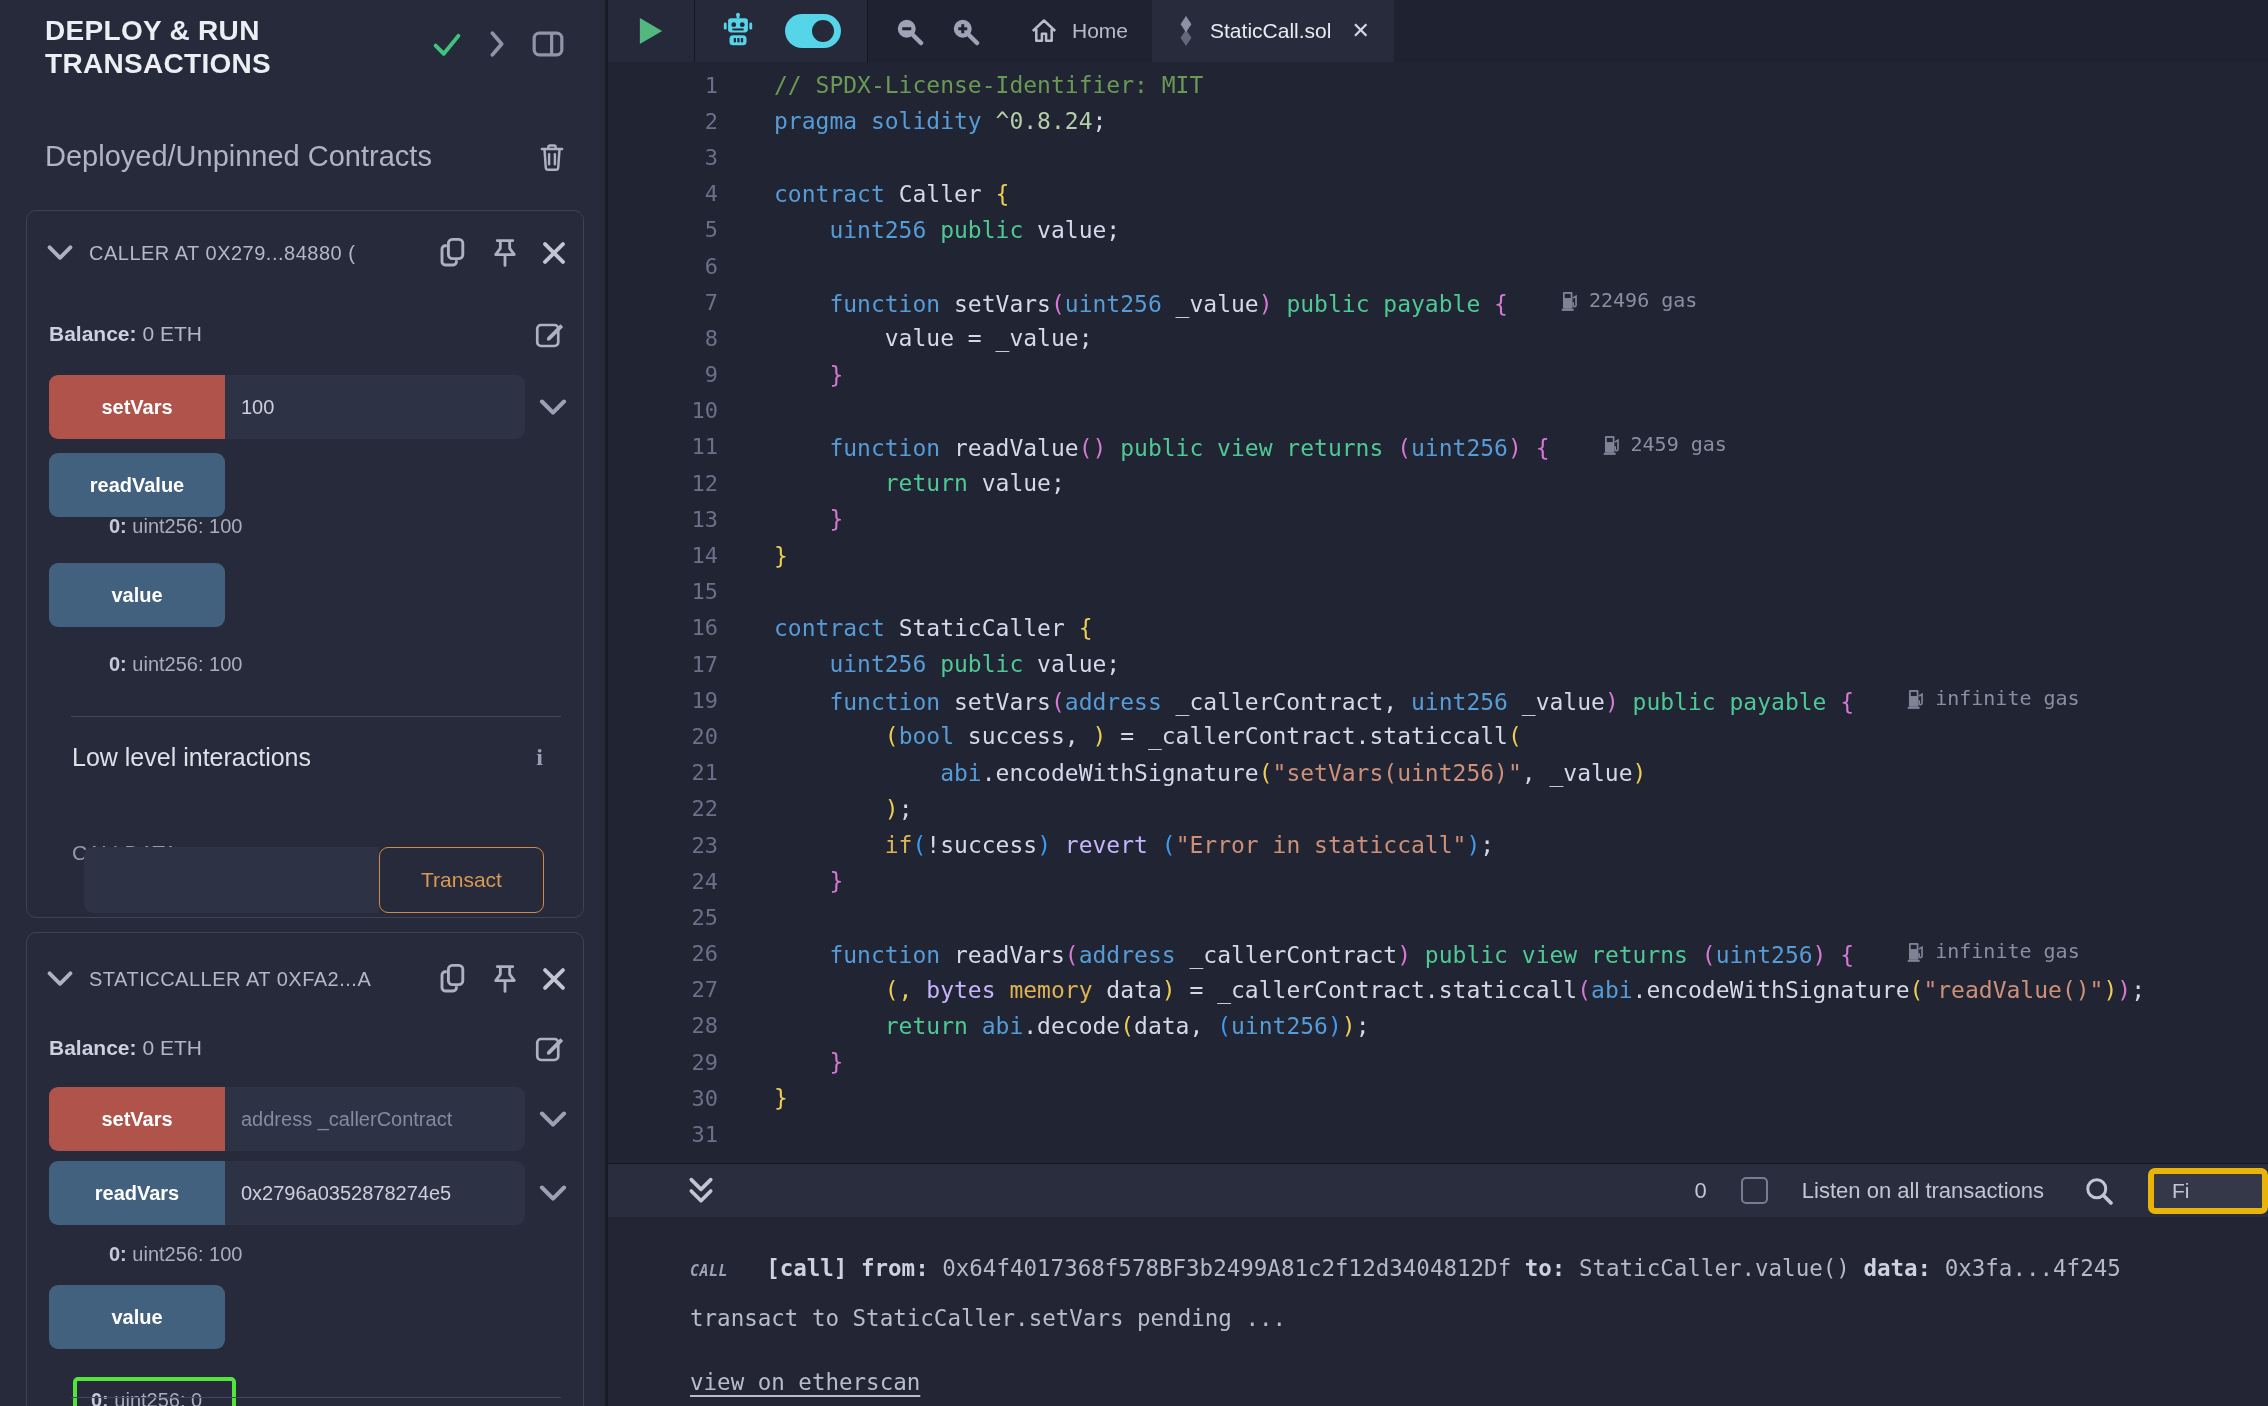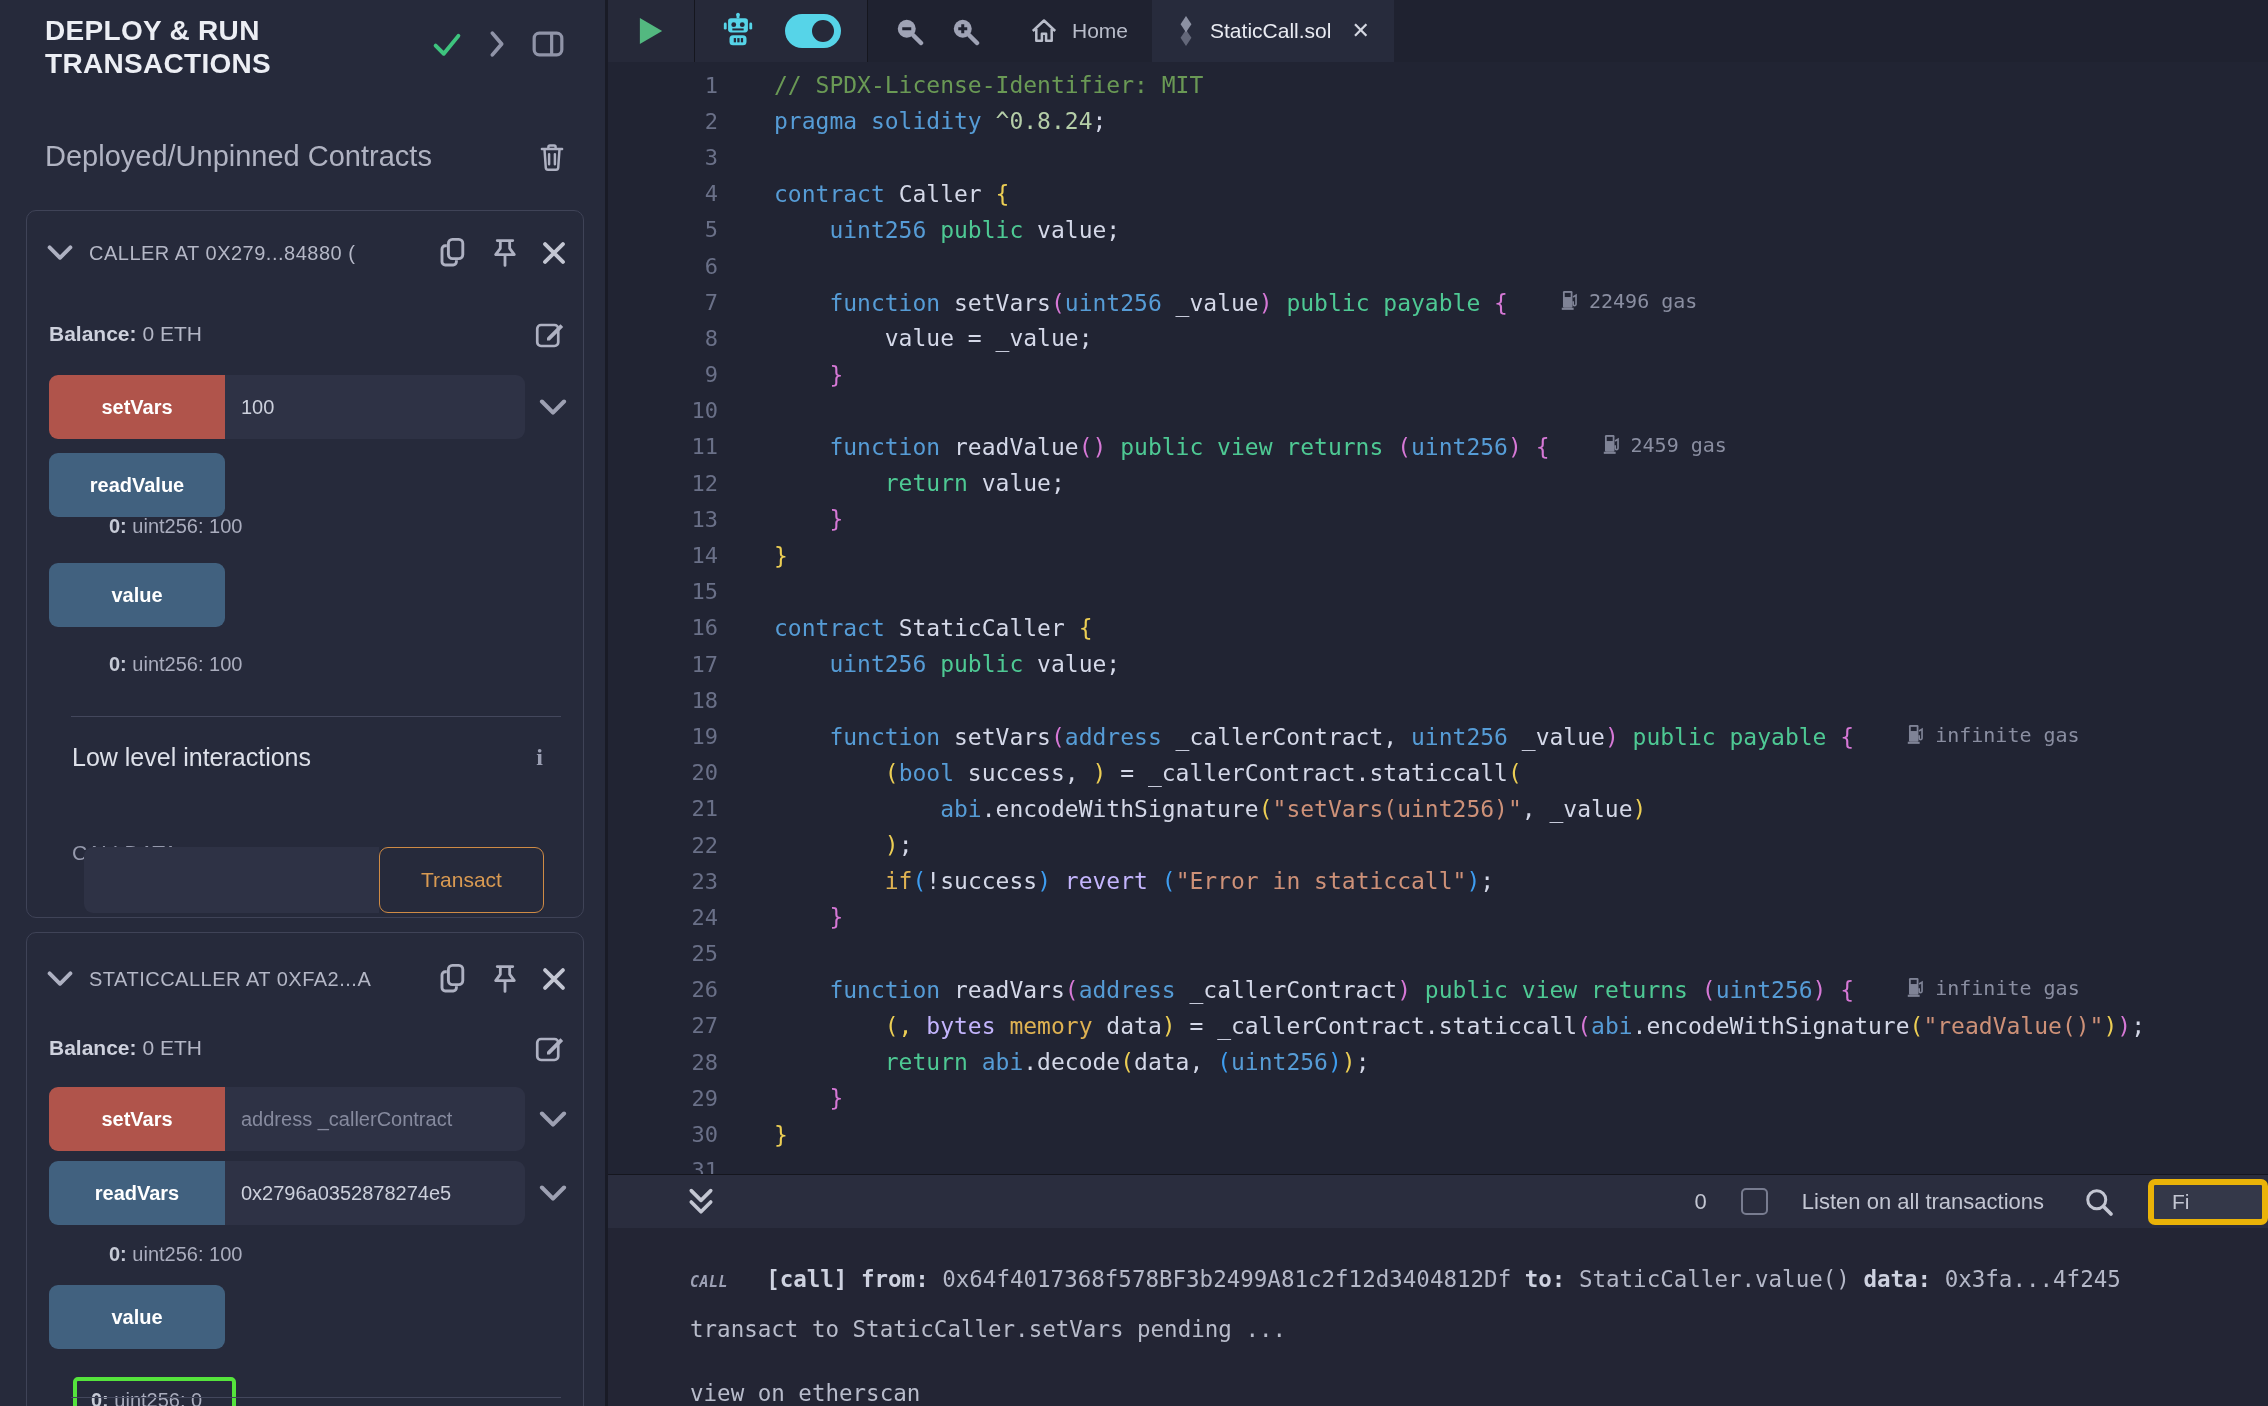--- a/index.html
+++ b/index.html
@@ -55,21 +55,21 @@
   .tb-group { display:flex; align-items:center; background:#262939; padding:0 26px; gap:30px; border-right:1px solid #15161e; }
   .tb-dark { background:#1f2230; }
   .tab { display:flex; align-items:center; gap:14px; padding:0 24px; color:#b9bdca; font-size:21px; }
   .tab.active { background:#272b3c; color:#e9ebf2; }
   .tab .x { font-size:22px; color:#d4d7e1; margin-left:6px; }
 
   #editor { position:relative; flex:1 1 auto; overflow:hidden; background:#212433; padding-top:5px; }
   .code-line { display:flex; height:36.2px; align-items:center; white-space:pre; }
   .line-num { flex:0 0 110px; text-align:right; color:#6a7088; font-family:"DejaVu Sans Mono",monospace; font-size:22px; }
   .line-code { padding-left:56px; font-family:"DejaVu Sans Mono",monospace; font-size:23px; color:#d4d8e8; }
-  .gas-badge { display:inline-flex; align-items:flex-start; gap:10px; margin-left:52px; color:#8a8ea1; font-family:"DejaVu Sans Mono",monospace; font-size:20px; }
+  .gas-badge { display:inline-flex; align-items:flex-end; gap:10px; margin-left:52px; color:#8a8ea1; font-family:"DejaVu Sans Mono",monospace; font-size:20px; }
   .tk-c{color:#6a9955;} .tk-k{color:#569cd6;} .tk-g{color:#4ec994;} .tk-s{color:#ce9178;}
   .tk-n{color:#b5cea8;} .tk-w{color:#d4d8e8;} .tk-y{color:#ecce54;} .tk-p{color:#d678d6;}
   .tk-b{color:#3e9df0;} .tk-t{color:#c4b5fd;} .tk-m{color:#dfb252;}
 
   #term-head { height:54px; flex:0 0 auto; background:#2a2d3e; border-top:1px solid #15161e; display:flex; align-items:center; padding:0 0 0 80px; }
   .th-right { margin-left:auto; display:flex; align-items:center; gap:34px; padding-right:0; }
   .th-count { color:#c3c6d2; font-size:22px; }
   .checkbox { width:27px; height:27px; border:2px solid #787c90; border-radius:5px; background:transparent; }
   .th-label { color:#c3c6d2; font-size:22px; }
   .filter-box { width:120px; height:46px; background:#343849; border:6px solid #eab308; border-radius:7px; display:flex; align-items:center; padding:0 18px; color:#c3c6d2; font-size:21px; }
@@ -358,21 +358,20 @@
                   <rect x="4" y="3" width="5" height="3.5" fill="#212433"></rect>
                   <rect x="1.5" y="15.5" width="10" height="1.8" fill="#7f8396"></rect>
                   <path d="M11 6.5l2.5-1.5v7.5a1.2 1.2 0 0 1-2.4 0V10" stroke="#7f8396" stroke-width="1.4"></path>
                 </svg><span>2459 gas</span></span></span></div>
           <div class="code-line"><span class="line-num">12</span><span class="line-code"><span class="tk-g">        return </span><span class="tk-w">value;</span></span></div>
           <div class="code-line"><span class="line-num">13</span><span class="line-code"><span class="tk-p">    }</span></span></div>
           <div class="code-line"><span class="line-num">14</span><span class="line-code"><span class="tk-y">}</span></span></div>
           <div class="code-line"><span class="line-num">15</span><span class="line-code"></span></div>
           <div class="code-line"><span class="line-num">16</span><span class="line-code"><span class="tk-k">contract </span><span class="tk-w">StaticCaller </span><span class="tk-y">{</span></span></div>
           <div class="code-line"><span class="line-num">17</span><span class="line-code"><span class="tk-k">    uint256 </span><span class="tk-g">public </span><span class="tk-w">value;</span></span></div>
-          <div class="code-line"><span class="line-num">18</span><span class="line-code"></span></div>
           <div class="code-line"><span class="line-num">19</span><span class="line-code"><span class="tk-k">    function </span><span class="tk-w">setVars</span><span class="tk-p">(</span><span class="tk-k">address</span><span class="tk-w"> _callerContract, </span><span class="tk-k">uint256</span><span class="tk-w"> _value</span><span class="tk-p">)</span><span class="tk-g"> public payable </span><span class="tk-p">{</span><span class="gas-badge"><svg width="19" height="22" viewBox="0 0 16 18" fill="none">
                   <rect x="2.5" y="1.5" width="8" height="14" rx="1" fill="#7f8396"></rect>
                   <rect x="4" y="3" width="5" height="3.5" fill="#212433"></rect>
                   <rect x="1.5" y="15.5" width="10" height="1.8" fill="#7f8396"></rect>
                   <path d="M11 6.5l2.5-1.5v7.5a1.2 1.2 0 0 1-2.4 0V10" stroke="#7f8396" stroke-width="1.4"></path>
                 </svg><span>infinite gas</span></span></span></div>
           <div class="code-line"><span class="line-num">20</span><span class="line-code"><span class="tk-y">        (</span><span class="tk-k">bool</span><span class="tk-w"> success, </span><span class="tk-y">)</span><span class="tk-w"> = _callerContract.staticcall</span><span class="tk-y">(</span></span></div>
           <div class="code-line"><span class="line-num">21</span><span class="line-code"><span class="tk-k">            abi</span><span class="tk-w">.encodeWithSignature</span><span class="tk-y">(</span><span class="tk-s">"setVars(uint256)"</span><span class="tk-w">, _value</span><span class="tk-y">)</span></span></div>
           <div class="code-line"><span class="line-num">22</span><span class="line-code"><span class="tk-y">        )</span><span class="tk-w">;</span></span></div>
           <div class="code-line"><span class="line-num">23</span><span class="line-code"><span class="tk-m">        if</span><span class="tk-b">(</span><span class="tk-w">!success</span><span class="tk-b">)</span><span class="tk-t"> revert </span><span class="tk-b">(</span><span class="tk-s">"Error in staticcall"</span><span class="tk-b">)</span><span class="tk-w">;</span></span></div>

